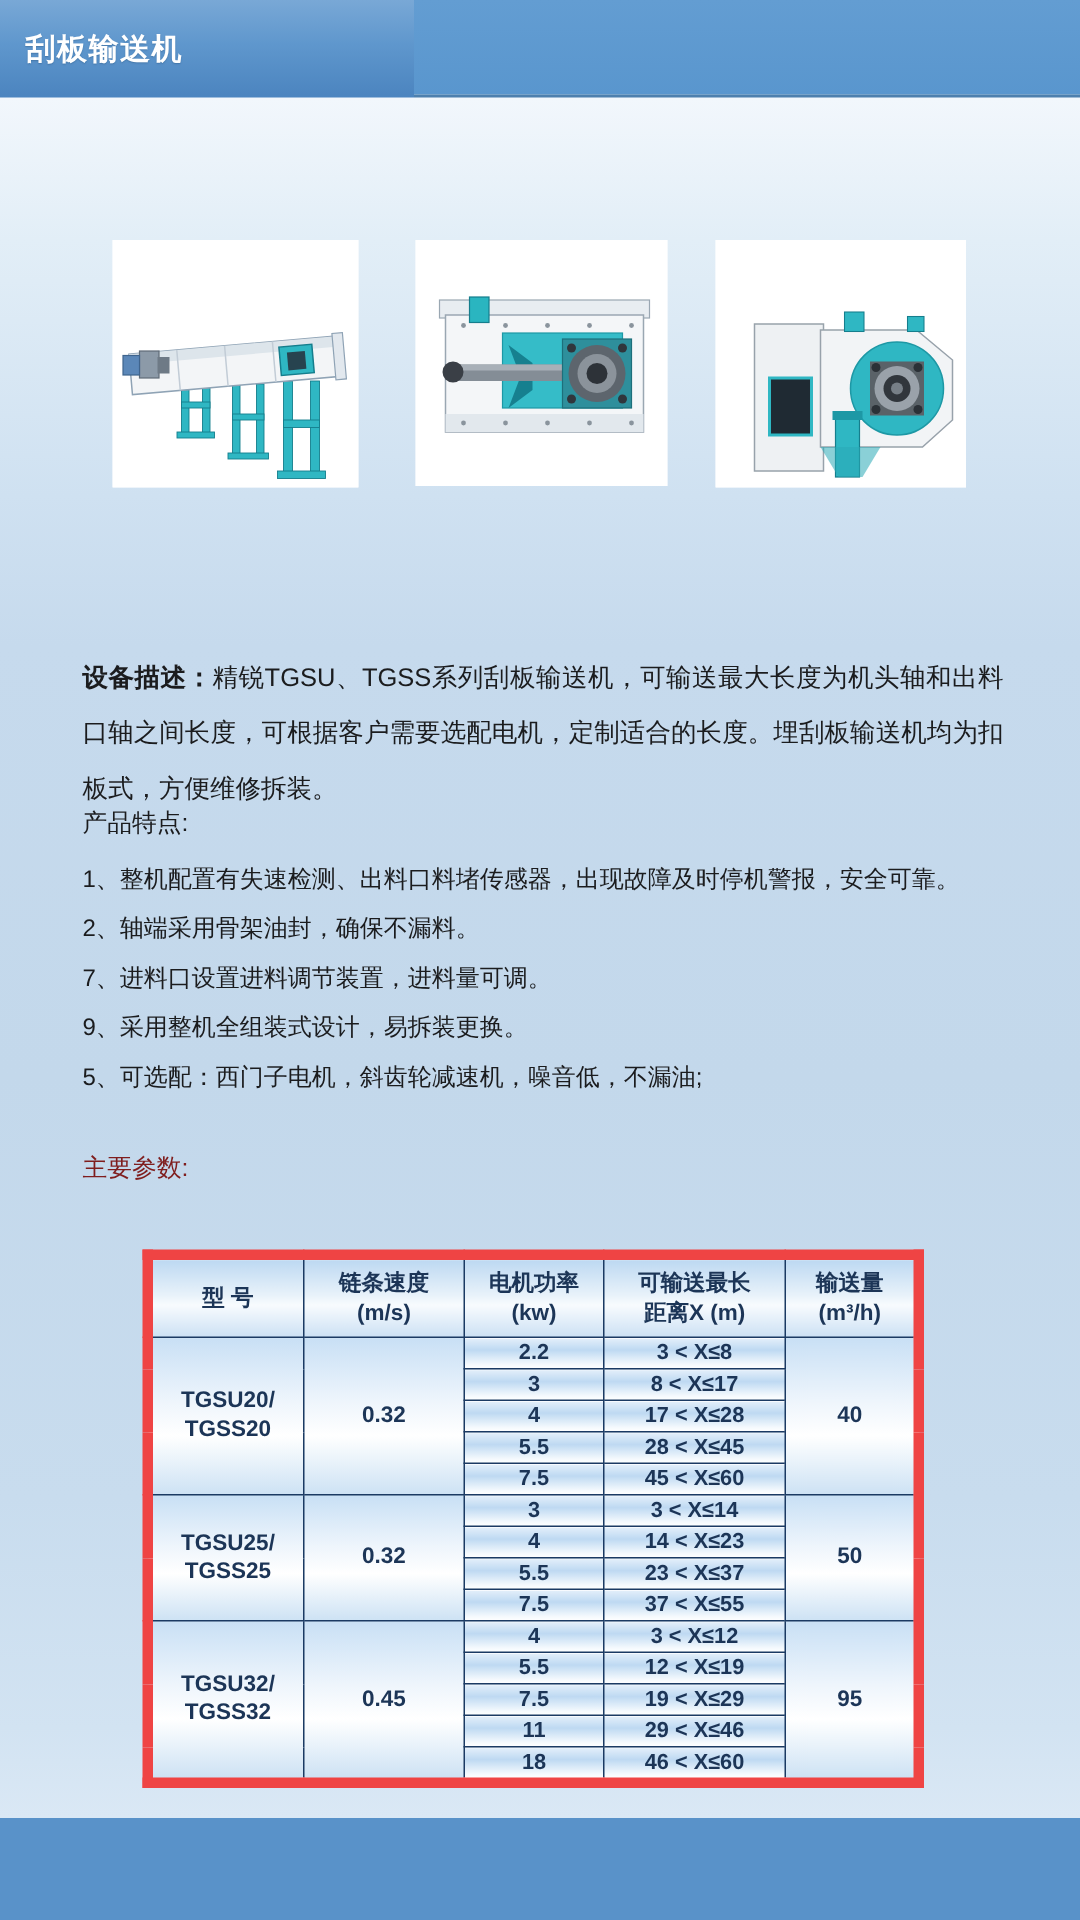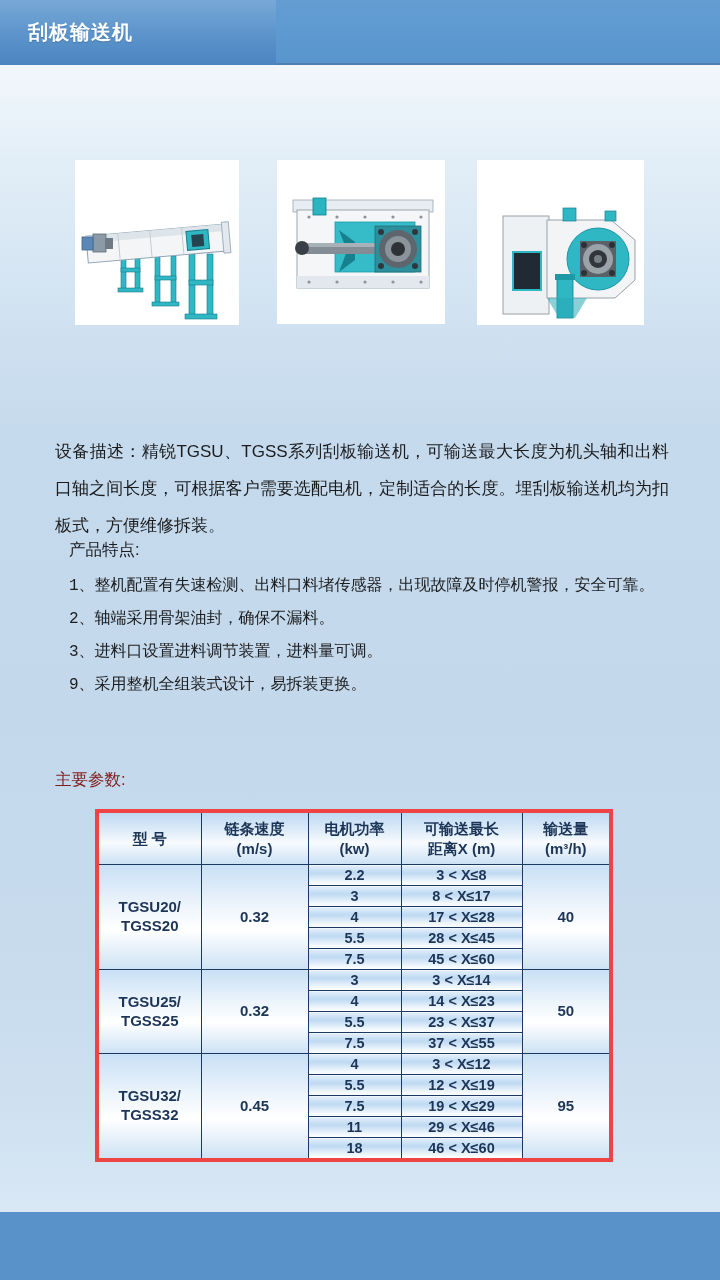--- a/index.html
+++ b/index.html
@@ -21,45 +21,45 @@
     background:linear-gradient(180deg,#79a8d6 0%,#5f97cd 45%,#4b84bf 100%);
     display:flex;align-items:center;
   }
   .header-right{
     flex:1;height:63px;
     background:linear-gradient(180deg,#639dd2 0%,#5996ce 100%);
     border-bottom:2px solid #4d80ae;
   }
   .header-title{
     color:#ffffff;font-size:20px;font-weight:bold;letter-spacing:1px;
-    padding-left:28px;text-shadow:0 1px 1px rgba(30,70,110,.35);
+    padding-left:17px;text-shadow:0 1px 1px rgba(30,70,110,.35);
   }
   
   .img-box{position:absolute;top:160px;background:#ffffff;}
   .img-box svg{display:block;width:100%;height:100%;}
   #img1{left:75px;width:164px;height:165px;}
   #img2{left:277px;width:168px;height:164px;}
   #img3{left:477px;width:167px;height:165px;}
   
   .description{
     position:absolute;left:55px;top:416px;width:614px;
     font-size:17px;line-height:37px;color:#1b1c1e;text-align:justify;
   }
-  .description .desc-label{font-weight:normal;}
-  .features{position:absolute;left:69px;top:534px;width:620px;color:#1b1c1e;}
+  .description .desc-label{font-weight:bold;}
+  .features{position:absolute;left:55px;top:534px;width:620px;color:#1b1c1e;}
   .features-heading{font-size:16.5px;line-height:30px;margin-bottom:6px;}
-  .feature-item{font-size:16px;line-height:33px;font-family:Liberation Mono, monospace;}
+  .feature-item{font-size:16px;line-height:33px;}
   .params-heading{
     position:absolute;left:55px;top:766px;font-size:16.5px;color:#7f1d1d;line-height:26px;
   }
   
   .params-table{
-    position:absolute;left:95px;top:809px;
+    position:absolute;left:95px;top:833px;
     border-collapse:collapse;table-layout:fixed;
-    border:4px solid #ef4444;
+    border:7px solid #ef4444;
     color:#1c3557;
   }
   .params-table th,.params-table td{
     border:1.5px solid #1b3a63;
     text-align:center;vertical-align:middle;
     font-weight:bold;padding:0;
   }
   .params-table th{
     height:51px;font-size:15px;line-height:1.3;
     background:linear-gradient(180deg,#bed9f2 0%,#e8f2fa 45%,#f8fbfe 58%,#cce1f4 100%);
@@ -192,22 +192,23 @@
   </svg>
 </div>
 
 <p class="description"><span class="desc-label">设备描述：</span><span>精锐TGSU、TGSS系列刮板输送机，可输送最大长度为机头轴和出料口轴之间长度，可根据客户需要选配电机，定制适合的长度。埋刮板输送机均为扣板式，方便维修拆装。</span></p>
 
 <div class="features">
   <div class="features-heading">产品特点:</div>
   <div id="features-list">
       <div class="feature-item">1、整机配置有失速检测、出料口料堵传感器，出现故障及时停机警报，安全可靠。</div>
       <div class="feature-item">2、轴端采用骨架油封，确保不漏料。</div>
-      <div class="feature-item">3、进料口设置进料调节装置，进料量可调。</div>
+      <div class="feature-item">7、进料口设置进料调节装置，进料量可调。</div>
       <div class="feature-item">9、采用整机全组装式设计，易拆装更换。</div>
+      <div class="feature-item">5、可选配：西门子电机，斜齿轮减速机，噪音低，不漏油;</div>
     </div>
 </div>
 
 <div class="params-heading">主要参数:</div>
 
 <table class="params-table">
   <colgroup>
     <col style="width:104px">
       <col style="width:107px">
       <col style="width:93px">

